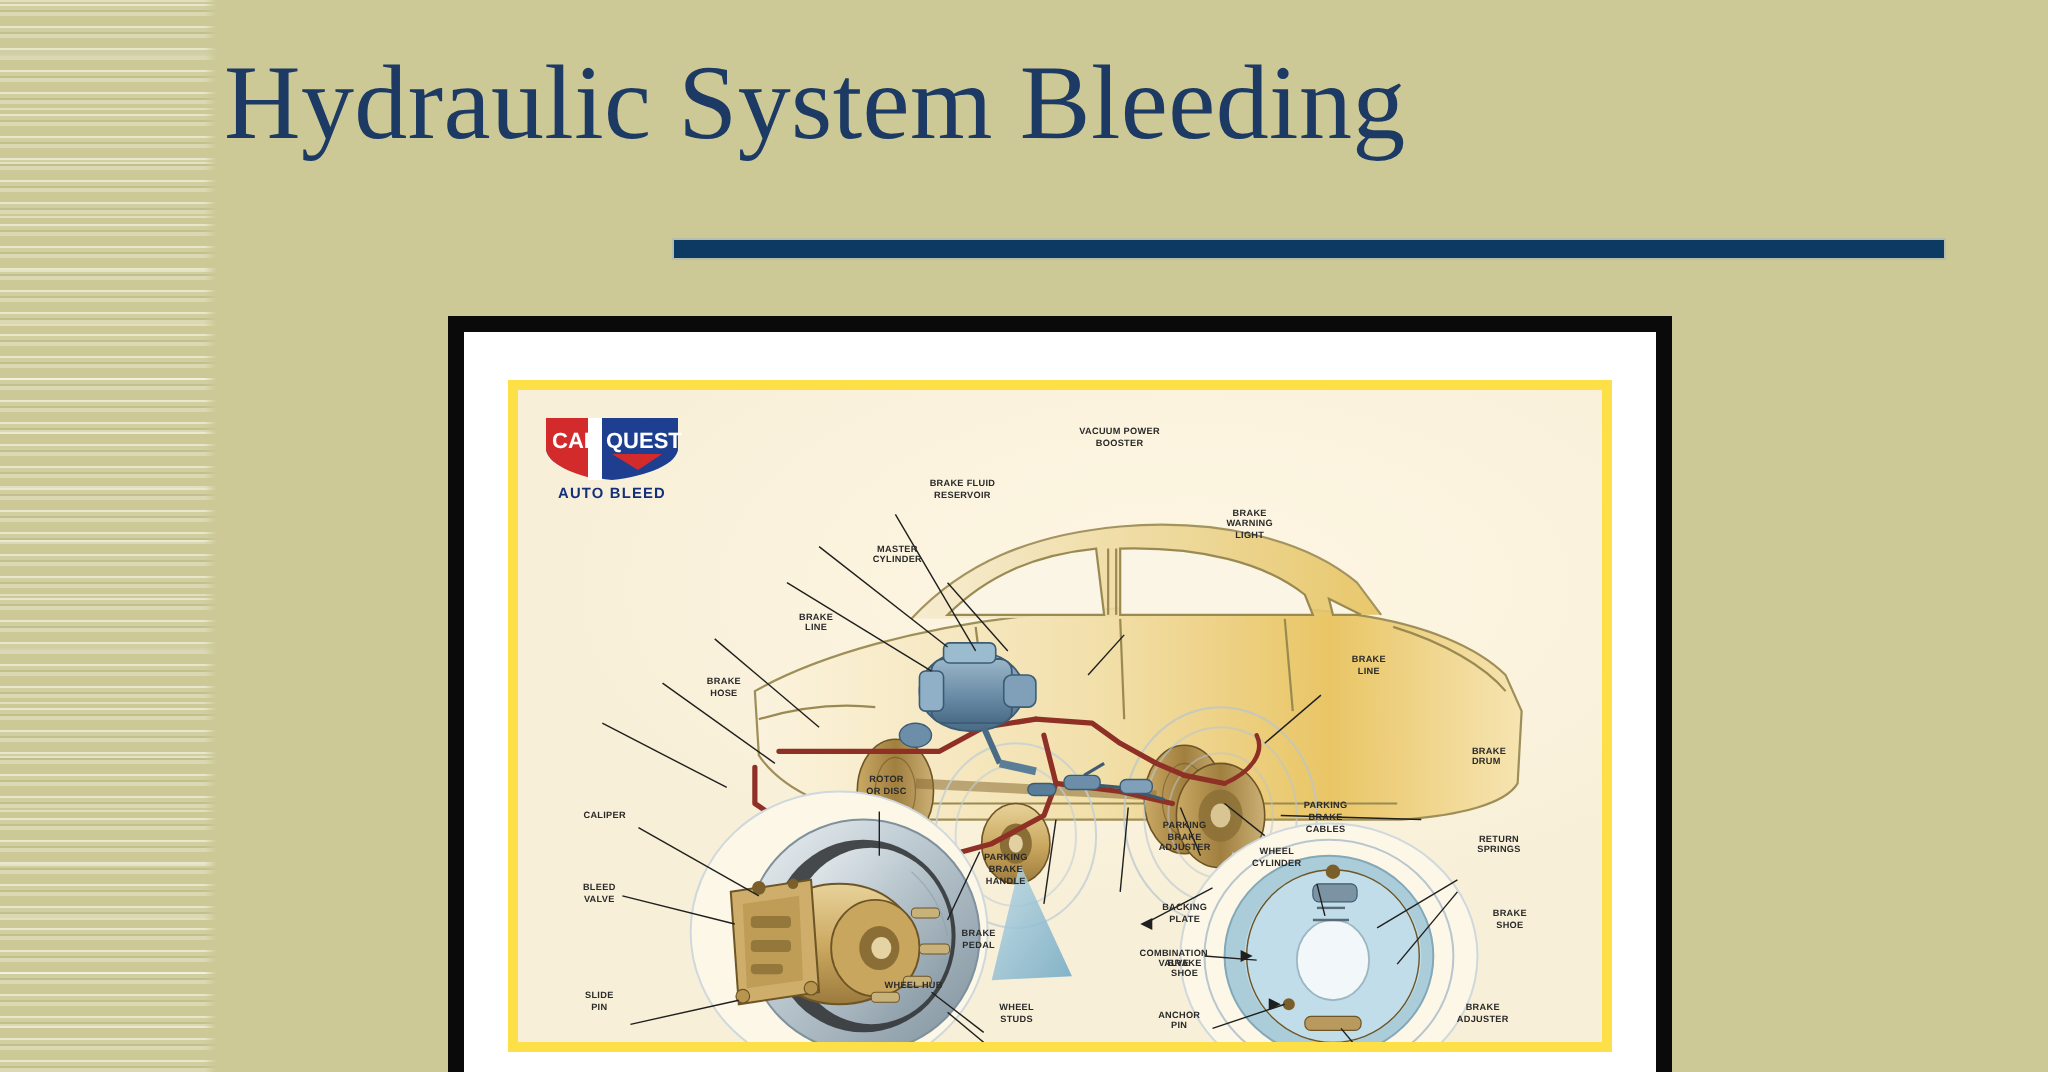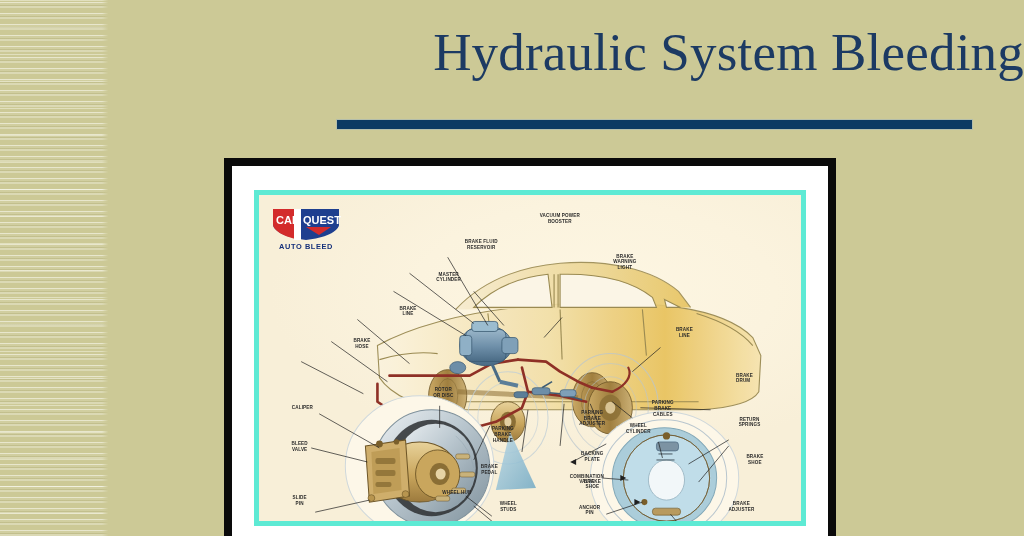--- a/index.html
+++ b/index.html
@@ -40,21 +40,21 @@
       #ccc996;
   }
   #stripes:after{
     content:"";position:absolute;right:0;top:0;width:9px;height:100%;
     background:linear-gradient(to right,rgba(204,201,150,0),#ccc996 70%);
   }
 
   
   #title{
     position:absolute;left:112px;top:22px;width:912px;
-    text-align:right;
+    text-align:left;
     font-family:"Liberation Serif",serif;
     font-size:53px;line-height:60px;
     color:#1c3a63;
     letter-spacing:.2px;
     white-space:nowrap;
   }
   #title-rule{
     position:absolute;left:337px;top:120px;width:635px;height:9px;
     background:#0c3a63;
     box-shadow:0 0 0 1px rgba(160,180,190,.55);
@@ -65,21 +65,21 @@
     position:absolute;left:224px;top:158px;width:612px;height:400px;
     background:#0a0a0a;
     box-sizing:border-box;
     padding:8px;
   }
   #frame-mat{
     width:100%;height:100%;background:#ffffff;box-sizing:border-box;
     padding:24px 22px;
   }
   #frame-inner{
-    width:100%;height:100%;background:#5eead4;box-sizing:border-box;
+    width:100%;height:100%;background:#fde047;box-sizing:border-box;
     padding:5px;
   }
   #diagram{
     position:relative;width:100%;height:100%;
     background:
       radial-gradient(ellipse 60% 50% at 62% 30%, #fdf6e2 0%, #fbf3de 55%, #f8efd8 100%),
       #faf2dd;
     overflow:hidden;
   }
 

